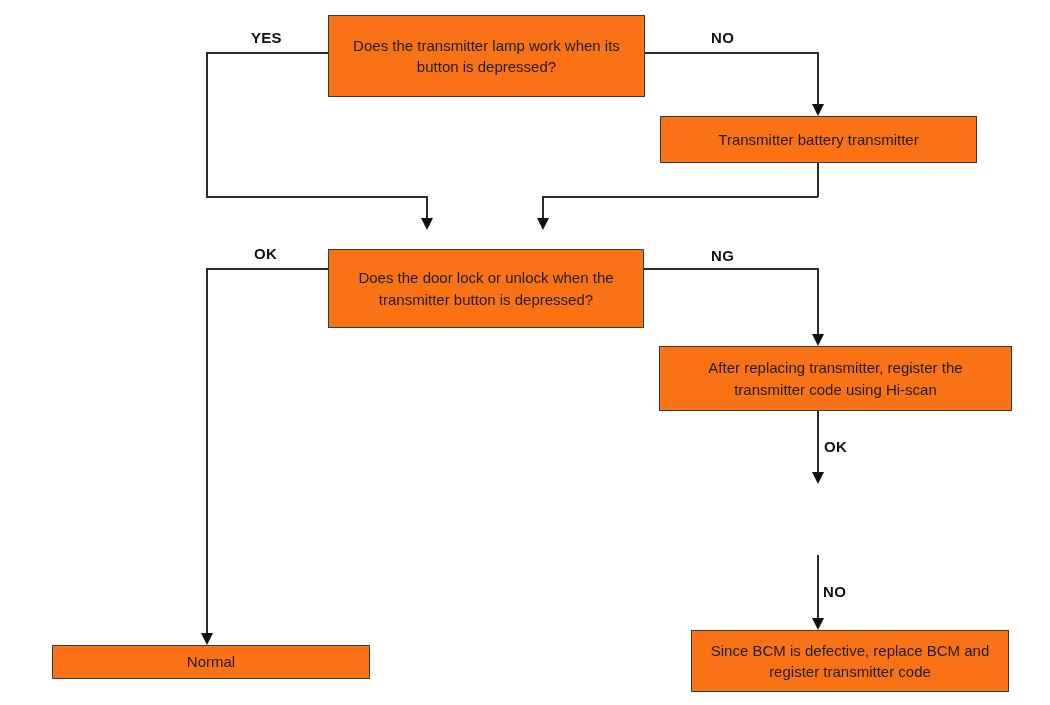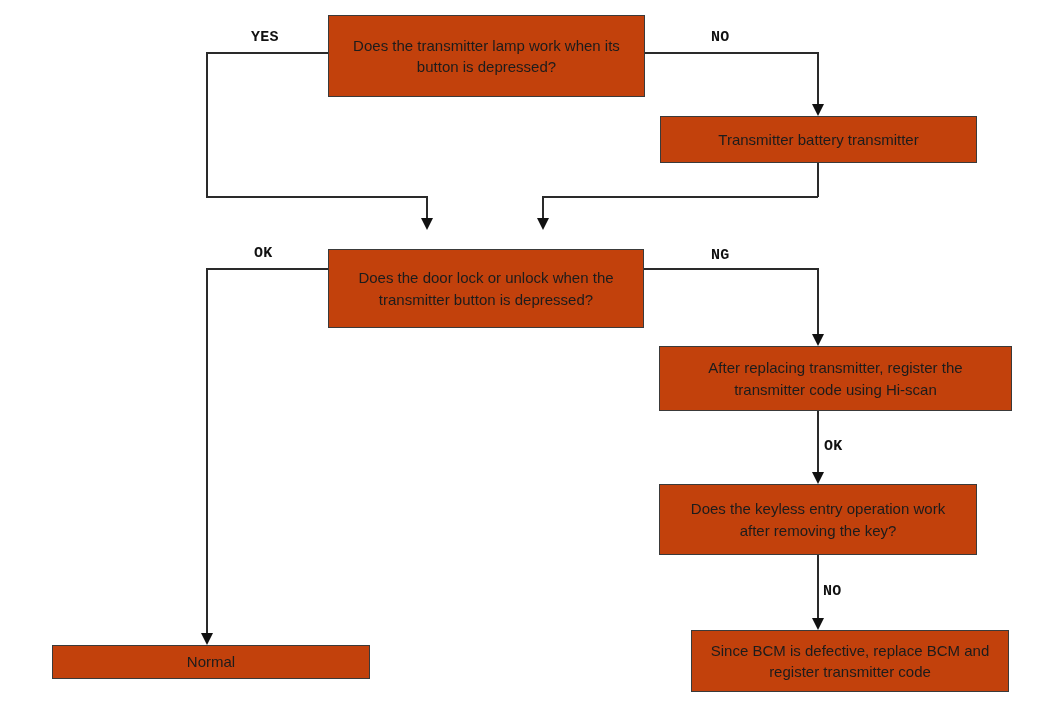--- a/index.html
+++ b/index.html
@@ -13,21 +13,21 @@
     height: 705px;
     background: #ffffff;
     font-family: "Liberation Sans", "DejaVu Sans", sans-serif;
     color: #1c1c1c;
     overflow: hidden;
   }
   .node {
     position: absolute;
     box-sizing: border-box;
     border: 1.5px solid #3a3a3a;
-    background: #c2410c;
+    background: #f97316;
     display: flex;
     align-items: center;
     justify-content: center;
     text-align: center;
     font-size: 15px;
     line-height: 1.42;
     padding: 16px 14px;
     color: #1c1c1c;
   }
   .edge {
@@ -43,21 +43,20 @@
     border-left: 6px solid transparent;
     border-right: 6px solid transparent;
     border-top: 12px solid #111111;
   }
   .edge-label {
     position: absolute;
     font-size: 15px;
     font-weight: bold;
     color: #111111;
     letter-spacing: 0.3px;
-    font-family: Liberation Mono, monospace;
   }
 </style>
 </head>
 <body>
 
 <div class="canvas">
 
   <div class="node" style="left:328px; top:15px; width:317px; height:82px;">
     <span>Does the transmitter lamp work when its button is depressed?</span>
   </div>
@@ -67,23 +66,20 @@
   </div>
 
   <div class="node" style="left:328px; top:230px; width:316px; height:79px;margin-top:19px;">
     <span>Does the door lock or unlock when the transmitter button is depressed?</span>
   </div>
 
   <div class="node" style="left:659px; top:346px; width:353px; height:65px;">
     <span>After replacing transmitter, register the transmitter code using Hi-scan</span>
   </div>
 
-  <div class="node" style="left:659px; top:484px; width:318px; height:71px;">
-    <span>Does the keyless entry operation work after removing the key?</span>
-  </div>
 
   <div class="node" style="left:659px; top:630px; width:318px; height:62px;margin-left:32px;">
     <span>Since BCM is defective, replace BCM and register transmitter code</span>
   </div>
 
   <div class="node" style="left:52px; top:645px; width:318px; height:32px;">
     <span>Normal</span>
   </div>
 
   <div class="edge-label" style="left:251px; top:29px;">YES</div>

